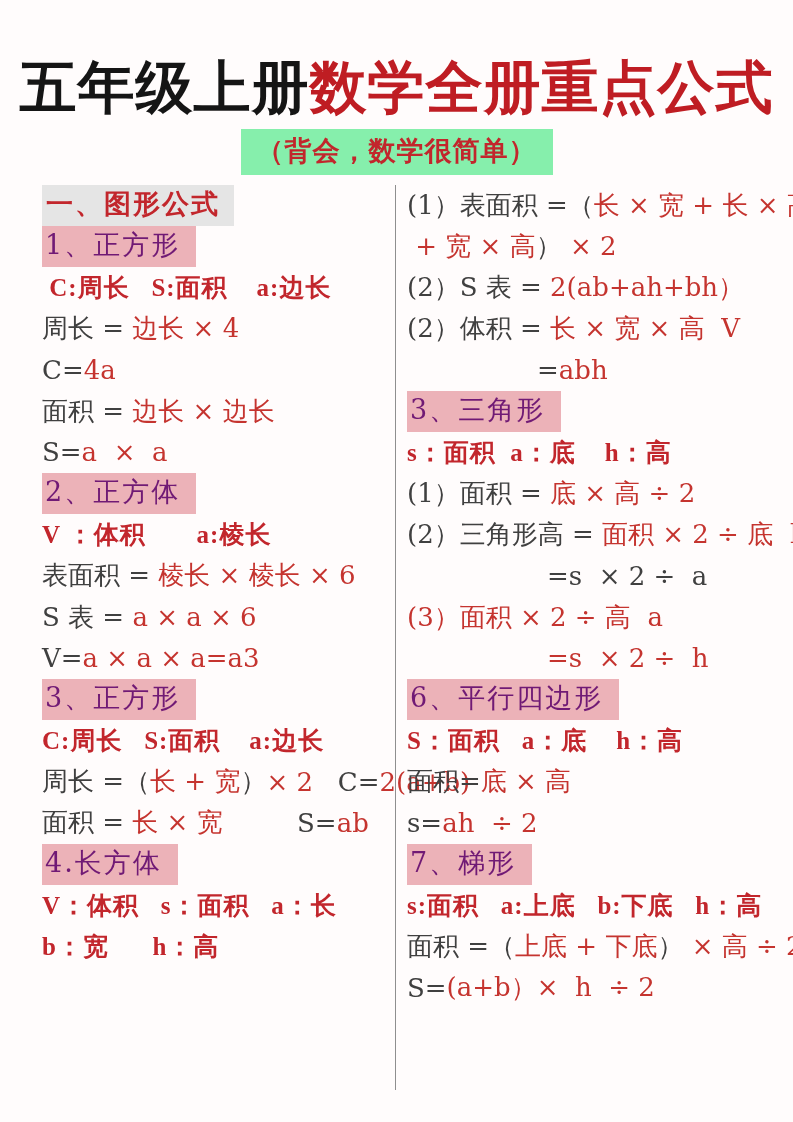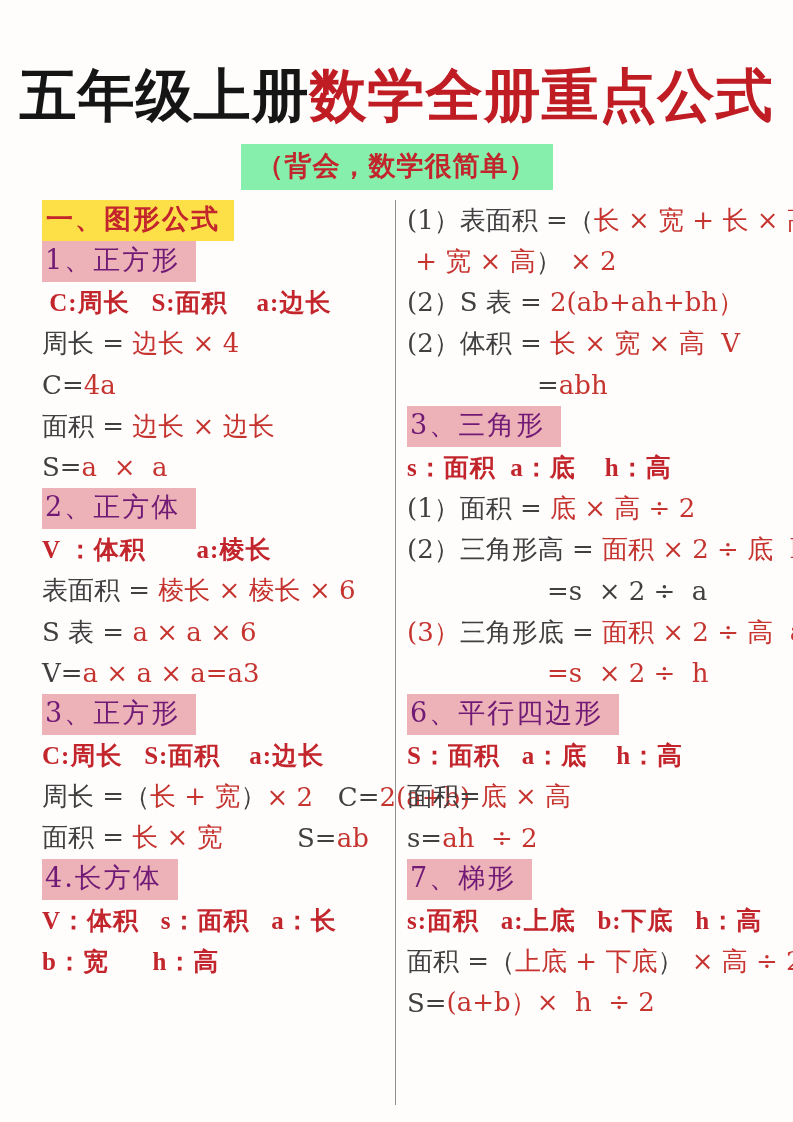--- a/index.html
+++ b/index.html
@@ -5,21 +5,21 @@
   html,body { margin:0; padding:0; }
   .page {
     position:relative;
     width:793px; height:1122px;
     background:#fffcfc;
     font-family:"DejaVu Serif", serif;
     overflow:hidden;
   }
   header { text-align:center; }
   .title {
-    margin:16px;
+    margin:8px;
     padding-top:46px;
     font-size:57px;
     line-height:1.15;
     font-weight:bold;
     letter-spacing:1px;
     white-space:nowrap;
   }
   .title .t-black { color:#151515; }
   .title .t-red   { color:#bf1d23; }
   .subtitle-wrap { margin-top:9px; }
@@ -42,21 +42,21 @@
   .col-left  { width:395px; padding-left:42px; }
   .col-right { flex:1; border-left:1px solid #8f8f8f; padding-left:11px; }
   .line {
     height:41.2px;
     display:flex;
     align-items:center;
     white-space:pre;
     font-size:26px;
   }
   .hl1 {
-    background:#fde047;
+    background:#e5e5e5;
     color:#c2262c;
     font-family:"Liberation Sans", sans-serif;
     font-weight:700;
     font-size:27px;
     padding:1px 14px 4px 4px;
     letter-spacing:2px;
   }
   .hl2 {
     background:#ecb2b8;
     color:#701a75;
@@ -110,21 +110,21 @@
         <div class="line"><span class="k">(1）表面积 =（</span><span class="r">长 × 宽 + 长 × 高</span></div>
         <div class="line"><span class="k"> </span><span class="r">+ 宽 × 高</span><span class="k">）</span><span class="r"> × 2</span></div>
         <div class="line"><span class="k">(2）S 表 = </span><span class="r">2(ab+ah+bh）</span></div>
         <div class="line"><span class="k">(2）体积 = </span><span class="r">长 × 宽 × 高  V</span></div>
         <div class="line" style="padding-left: 130px;"><span class="k">=</span><span class="r">abh</span></div>
         <div class="line"><span class="hl2">3、三角形</span></div>
         <div class="line"><span class="vars">s：面积  a：底    h：高</span></div>
         <div class="line"><span class="k">(1）面积 = </span><span class="r">底 × 高 ÷ 2</span></div>
         <div class="line"><span class="k">(2）三角形高 = </span><span class="r">面积 × 2 ÷ 底  h</span></div>
         <div class="line" style="padding-left: 140px;"><span class="k">=s  × 2 ÷  a</span></div>
-        <div class="line"><span class="r">(3）</span><span class="k">三角形底 = </span><span class="r">面积 × 2 ÷ 高  a</span></div>
+        <div class="line"><span class="r">(3）</span><span class="r">面积 × 2 ÷ 高  a</span></div>
         <div class="line" style="padding-left: 140px;"><span class="r">=s  × 2 ÷  h</span></div>
         <div class="line"><span class="hl2">6、平行四边形</span></div>
         <div class="line"><span class="vars">S：面积   a：底    h：高</span></div>
         <div class="line"><span class="k">面积=</span><span class="r">底 × 高</span></div>
         <div class="line"><span class="k">s=</span><span class="r">ah  ÷ 2</span></div>
         <div class="line"><span class="hl2">7、梯形</span></div>
         <div class="line"><span class="vars">s:面积   a:上底   b:下底   h：高</span></div>
         <div class="line"><span class="k">面积 =（</span><span class="r">上底 + 下底</span><span class="k">）</span><span class="r"> × 高 ÷ 2</span></div>
         <div class="line"><span class="k">S=</span><span class="r">(a+b）×  h  ÷ 2</span></div>
       </section>

